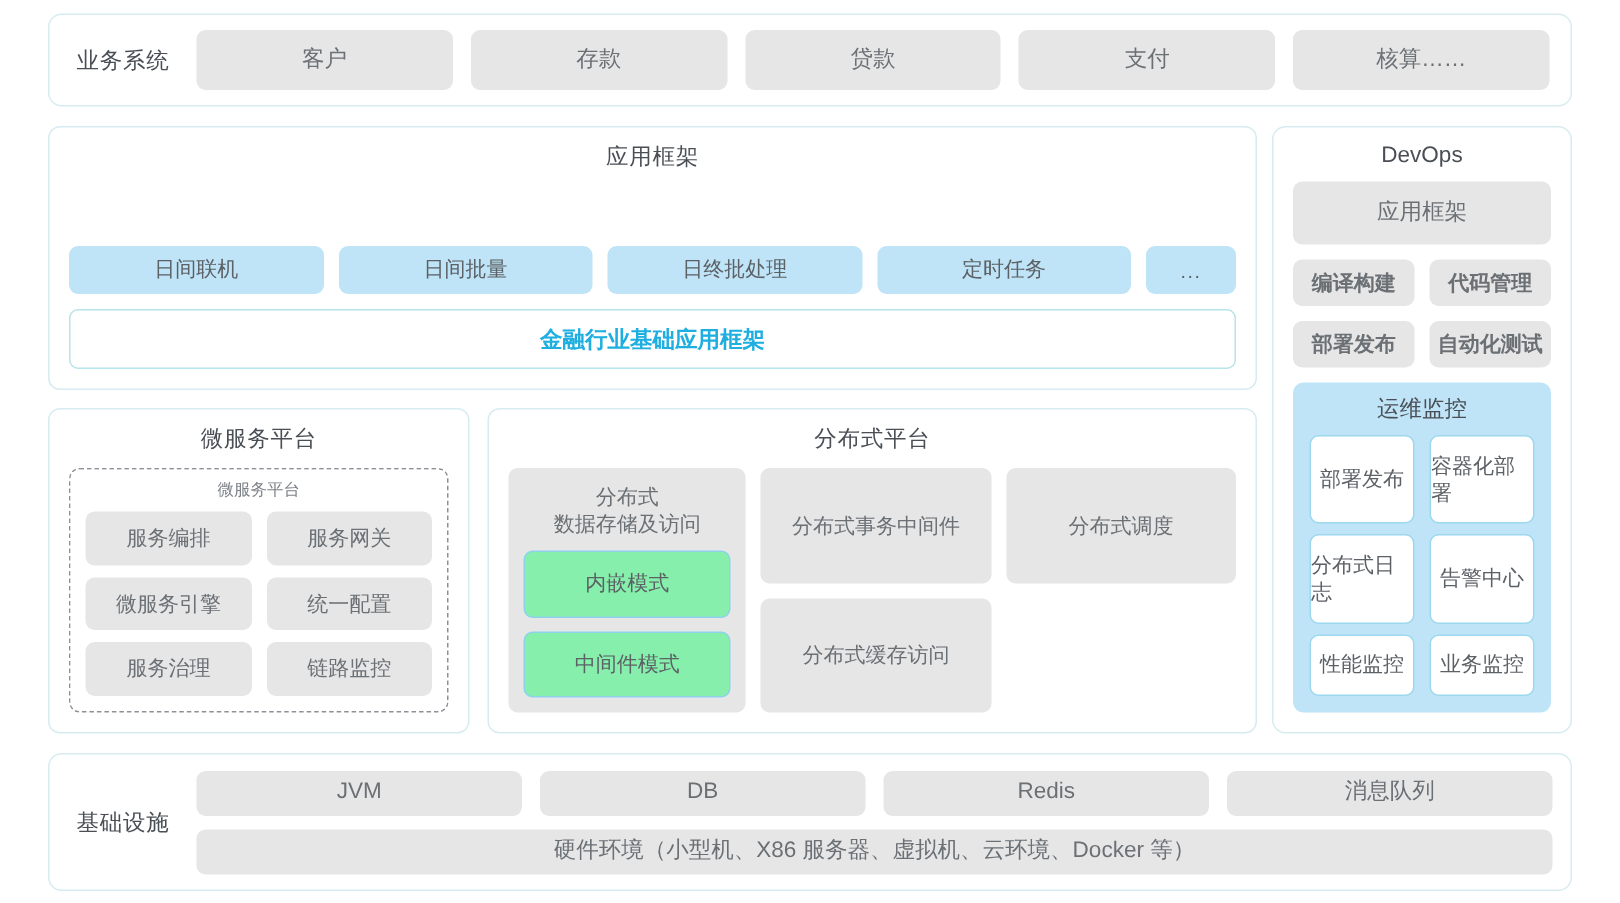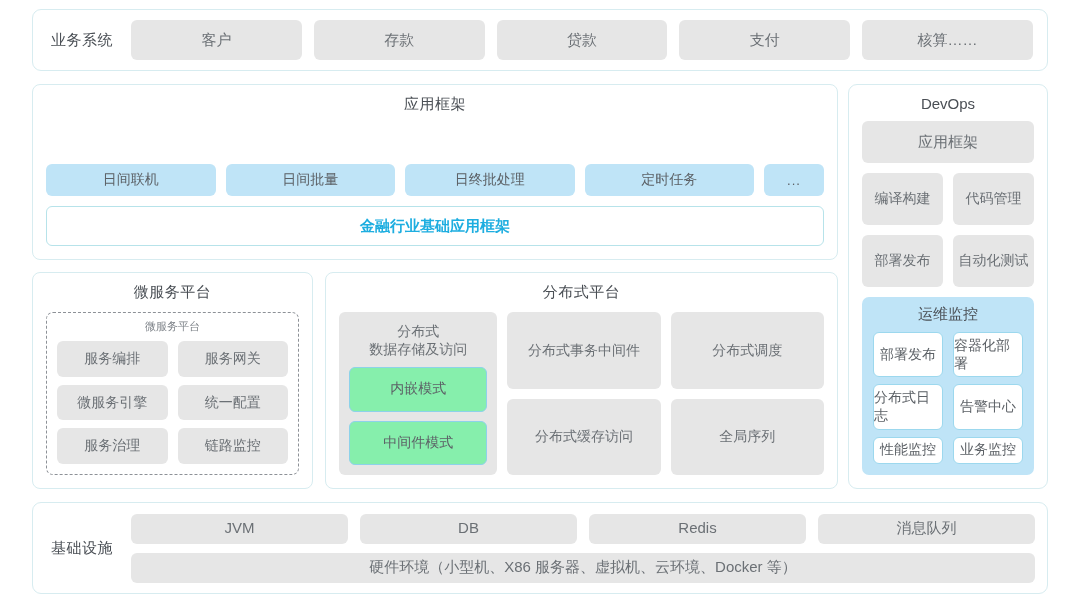--- a/index.html
+++ b/index.html
@@ -239,21 +239,21 @@
   .devops-wide {
     height: 42px;
     margin-bottom: 10px;
   }
   .devops-grid {
     display: grid;
     grid-template-columns: 1fr 1fr;
     gap: 10px;
     margin-bottom: 10px;
   }
-  .devops-grid .gray-box { height: 52px; font-size: 14px; }
+  .devops-grid .gray-box { height: 31px; font-size: 14px; font-weight: bold; }
   .ops-block {
     background: #bfe4f7;
     border-radius: 7px;
     padding: 8px 11px 11px 11px;
     flex: 1 1 auto;
     display: flex;
     flex-direction: column;
     box-sizing: border-box;
   }
   .ops-title {
@@ -370,21 +370,20 @@
                 <span>分布式</span>
                   <br>
                 <span>事务中间件</span>
               </div>
               <div class="gray-box">分布式调度</div>
               <div class="gray-box">
                 <span>分布式</span>
                   <br>
                 <span>缓存访问</span>
               </div>
-              <div class="gray-box">全局序列</div>
             </div>
 
           </div>
         </div>
 
       </div>
     </div>
 
     <div class="middle-right">
       <div class="panel devops">

